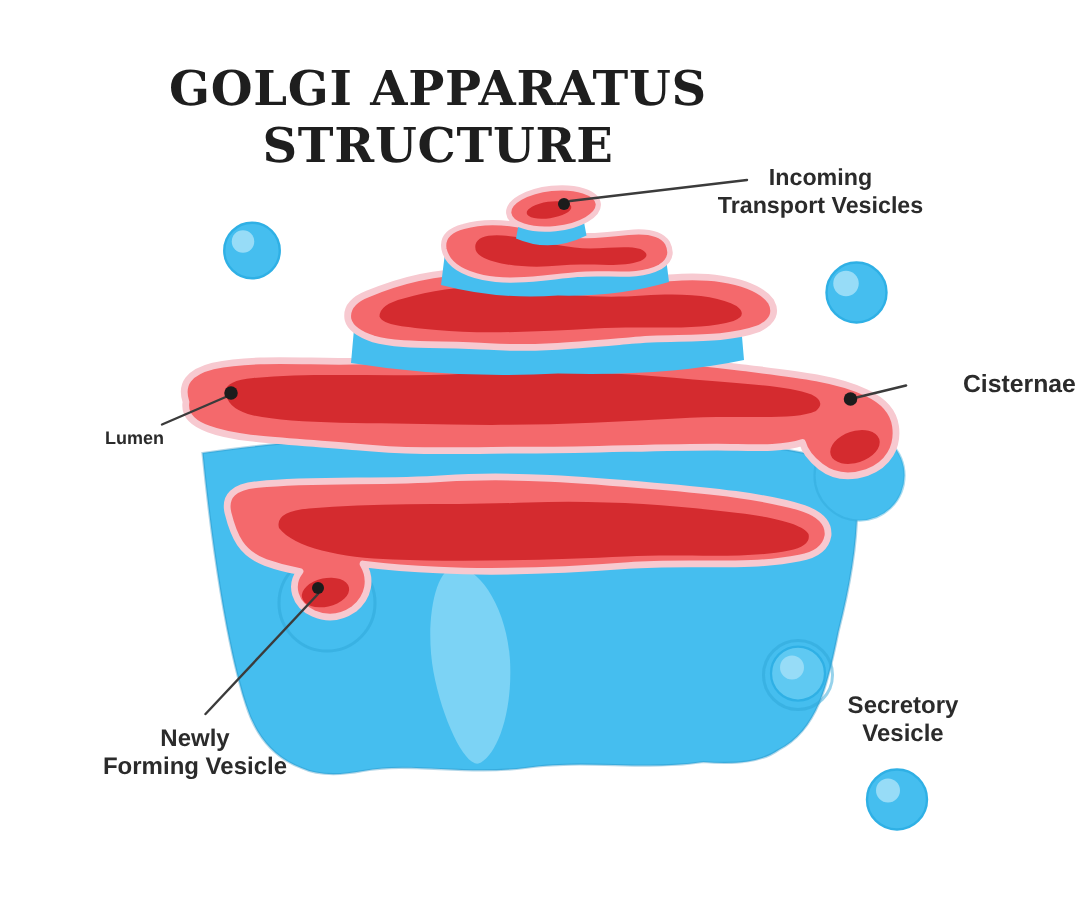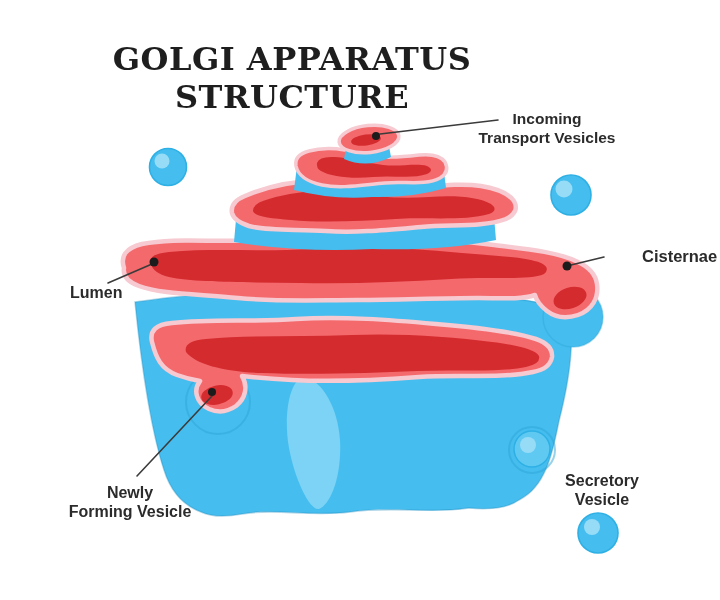--- a/index.html
+++ b/index.html
@@ -23,23 +23,23 @@
   .vesicle-hl{fill:var(--c-vesicle_highlight);}
   .leader{stroke:var(--c-leader);stroke-width:1.6;stroke-linecap:round;fill:none;}
   .dot{fill:var(--c-dot);}
   .label{
     position:absolute;color:var(--c-label,#2b2b2b);font-weight:700;
     font-size:16px;line-height:19px;text-align:center;
   }
   .label .ln{display:block;}
   #label-incoming{left:447px;top:109px;width:200px;font-size:15.5px;}
   #label-cisternae{left:608px;top:247px;text-align:left;font-size:16.5px;margin-left:34px;}
-  #label-lumen{left:70px;top:283px;text-align:left;font-size:16px;}
+  #label-lumen{left:70px;top:283px;text-align:left;font-size:12px;}
   #label-newly{left:50px;top:483px;width:160px;}
-  #label-secretory{left:522px;top:471px;width:160px;}
+  #label-secretory{left:522px;top:461px;width:160px;}
 </style>
 </head>
 <body>
 
 <div id="stage">
 
   <h1 id="title">GOLGI APPARATUS STRUCTURE</h1>
 
   <svg width="720" height="600" viewBox="0 0 720 600" aria-hidden="true">
 

